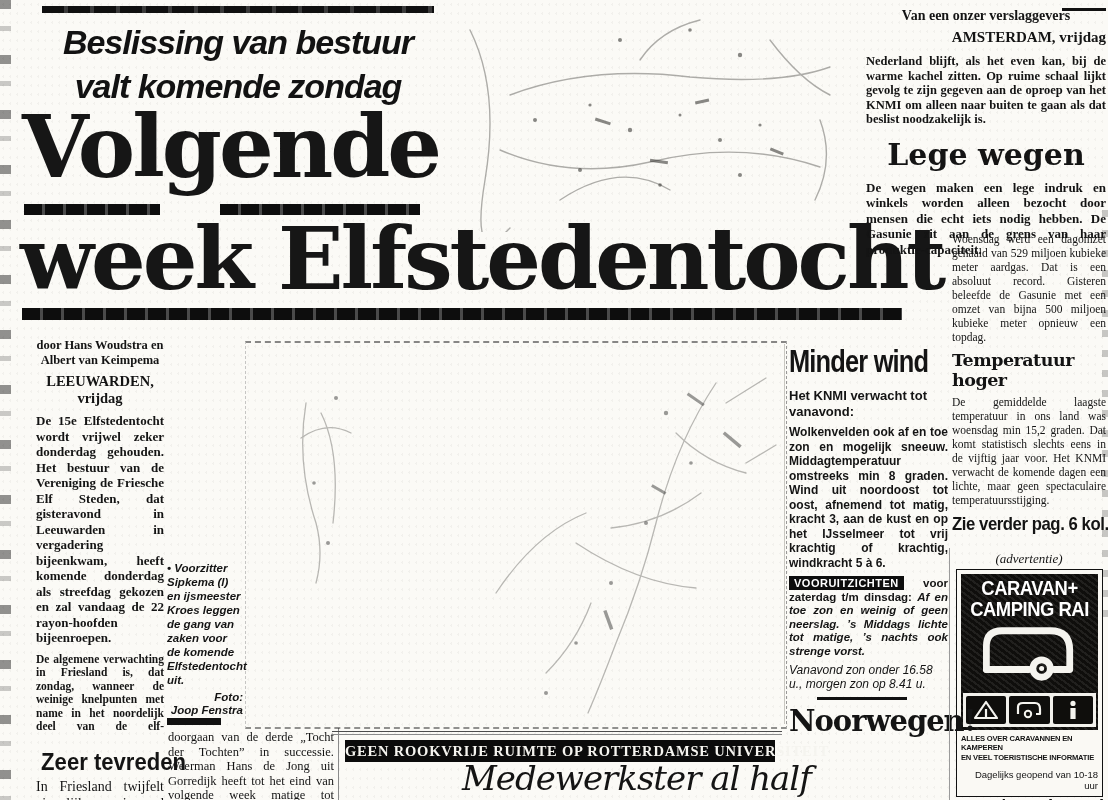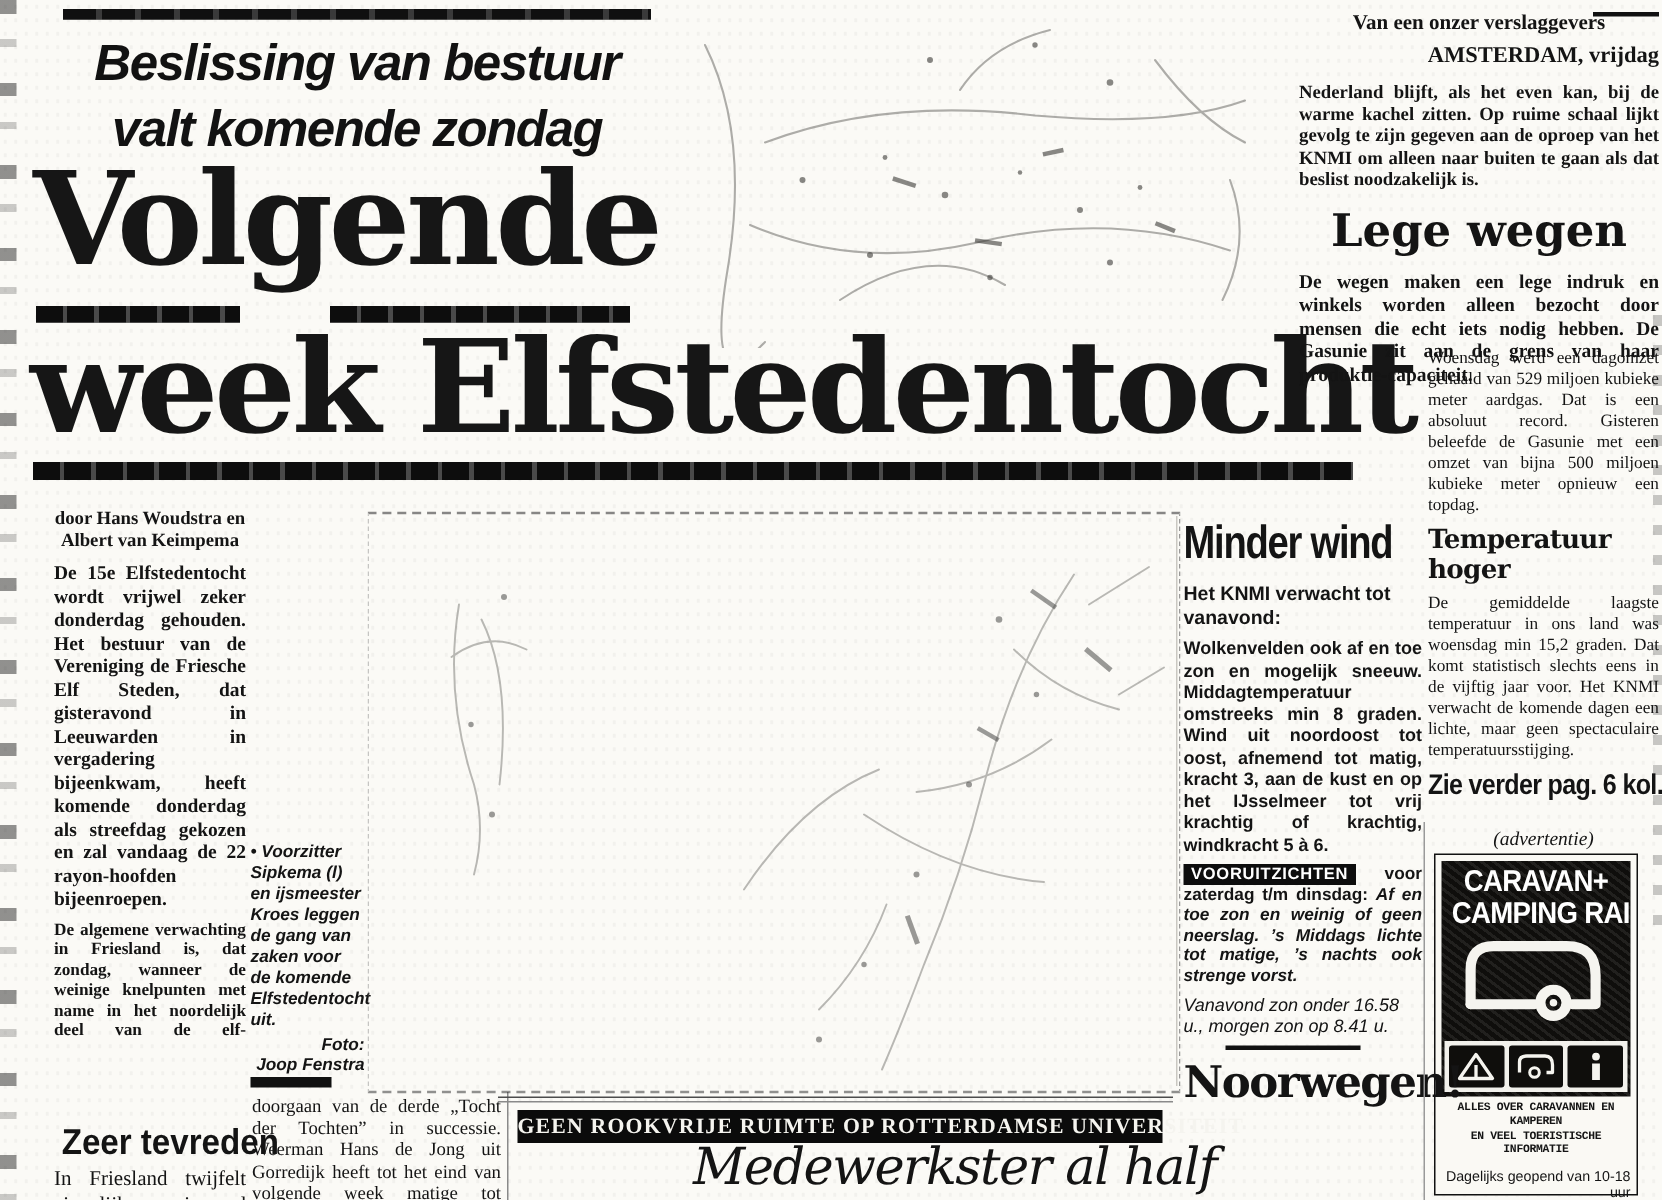--- a/index.html
+++ b/index.html
@@ -66,29 +66,29 @@
   .wx-fc{font-family:"Liberation Sans",sans-serif;font-weight:bold;font-size:12px;line-height:14.5px;margin:0 0 7px 0;}
   .wx-outlook{font-family:"Liberation Sans",sans-serif;font-size:11.5px;line-height:13.5px;margin:0 0 5px 0;}
   .wx-label{background:#0d0d0d;color:#fff;font-weight:bold;font-size:11px;padding:1px 5px;letter-spacing:.5px;}
   .wx-outlook b{font-weight:bold;}
   .wx-outlook i{font-weight:bold;font-style:italic;}
   .wx-sun{font-family:"Liberation Sans",sans-serif;font-style:italic;font-size:12px;line-height:14px;margin:0 0 6px 0;}
   .wx-div{width:90px;height:3px;background:#111;margin:2px 0 6px 28px;}
   .nw-head{font-family:"DejaVu Serif",serif;font-weight:bold;font-size:29px;line-height:30px;letter-spacing:-1px;}
 
   
-  .ad-box{left:956px;top:569px;width:136px;height:228px;border:1.5px solid #111;background:#faf9f4;padding:4px;box-sizing:border-box;}
+  .ad-box{left:956px;top:569px;width:147px;height:228px;border:1.5px solid #111;background:#faf9f4;padding:4px;box-sizing:border-box;}
   .ad-black{background:#0f0e0c;
     background-image:repeating-linear-gradient(37deg,rgba(250,249,244,.08) 0 2px, transparent 2px 5px);
     padding:4px 2px 3px 2px;}
   .ad-title{color:#fff;font-family:"Liberation Sans",sans-serif;font-weight:bold;font-size:20px;
     text-align:center;line-height:21px;transform:scaleX(.92);transform-origin:center;white-space:nowrap;letter-spacing:-0.5px;}
   .ad-icons{display:flex;gap:3px;background:#f2f1ec;padding:3px;margin-top:4px;}
   .ad-tile{flex:1;background:#0f0e0c;height:28px;display:flex;align-items:center;justify-content:center;border-radius:2px;}
-  .ad-info{font-family:Liberation Mono, monospace;font-weight:bold;font-size:7.6px;line-height:9px;text-align:center;margin-top:4px;letter-spacing:-0.2px;}
+  .ad-info{font-family:Liberation Sans, sans-serif;font-weight:bold;font-size:7.6px;line-height:9px;margin-top:4px;letter-spacing:-0.2px;}
   .ad-info3{font-family:"Liberation Sans",sans-serif;font-size:9.5px;text-align:right;margin-top:7px;}
   .ad-dates{font-family:"Liberation Sans",sans-serif;font-weight:bold;font-size:22px;text-align:center;
     transform:scaleX(.85);transform-origin:center;white-space:nowrap;margin-top:4px;letter-spacing:-1px;}
 
   
   .col-lead{left:36px;top:338px;width:128px;}
   .ld-byline{font-weight:bold;font-size:12.5px;line-height:15px;text-align:center;}
   .ld-dateline{font-weight:bold;font-size:14.5px;text-align:center;margin-top:5px;}
   .ld-body{height:326px;overflow:hidden;}
   .ld-intro{font-weight:bold;font-size:13px;line-height:15.5px;margin-top:6px;}
@@ -243,20 +243,21 @@
     </p>
     <p class="wx-sun">Vanavond zon onder 16.58 u., morgen zon op 8.41 u.</p>
     <div class="wx-div"></div>
     <div class="nw-head">Noorwegen!</div>
 
   </div>
 
   <div class="abs col-lead">
     <div class="ld-byline">door Hans Woudstra en</div>
     <div class="ld-byline">Albert van Keimpema</div>
+    <div class="ld-dateline">LEEUWARDEN, vrijdag</div>
     <div class="ld-body">
       <p class="ld-intro jtext" style="margin:6px 0 0 0;">De 15e Elfstedentocht wordt vrijwel zeker donderdag gehouden. Het bestuur van de Vereniging de Friesche Elf Steden, dat gisteravond in Leeuwarden in vergadering bijeenkwam, heeft komende donderdag als streefdag gekozen en zal vandaag de 22 rayon-hoofden bijeenroepen.</p>
       <p class="ld-p jtext" style="margin:7px 0 0 0;">De algemene verwachting in Friesland is, dat zondag, wanneer de weinige knelpunten met name in het noordelijk deel van de elf-stedenroute zijn opgelost, de donderdag als officiële dag zal worden vastgesteld.</p>
 
     </div>
   </div>
   <div class="abs ld-sub">Zeer tevreden</div>
   <div class="abs ld-p4 jtext">In Friesland twijfelt eigenlijk niemand meer aan het</div>
 
   <div class="abs col-cap">

